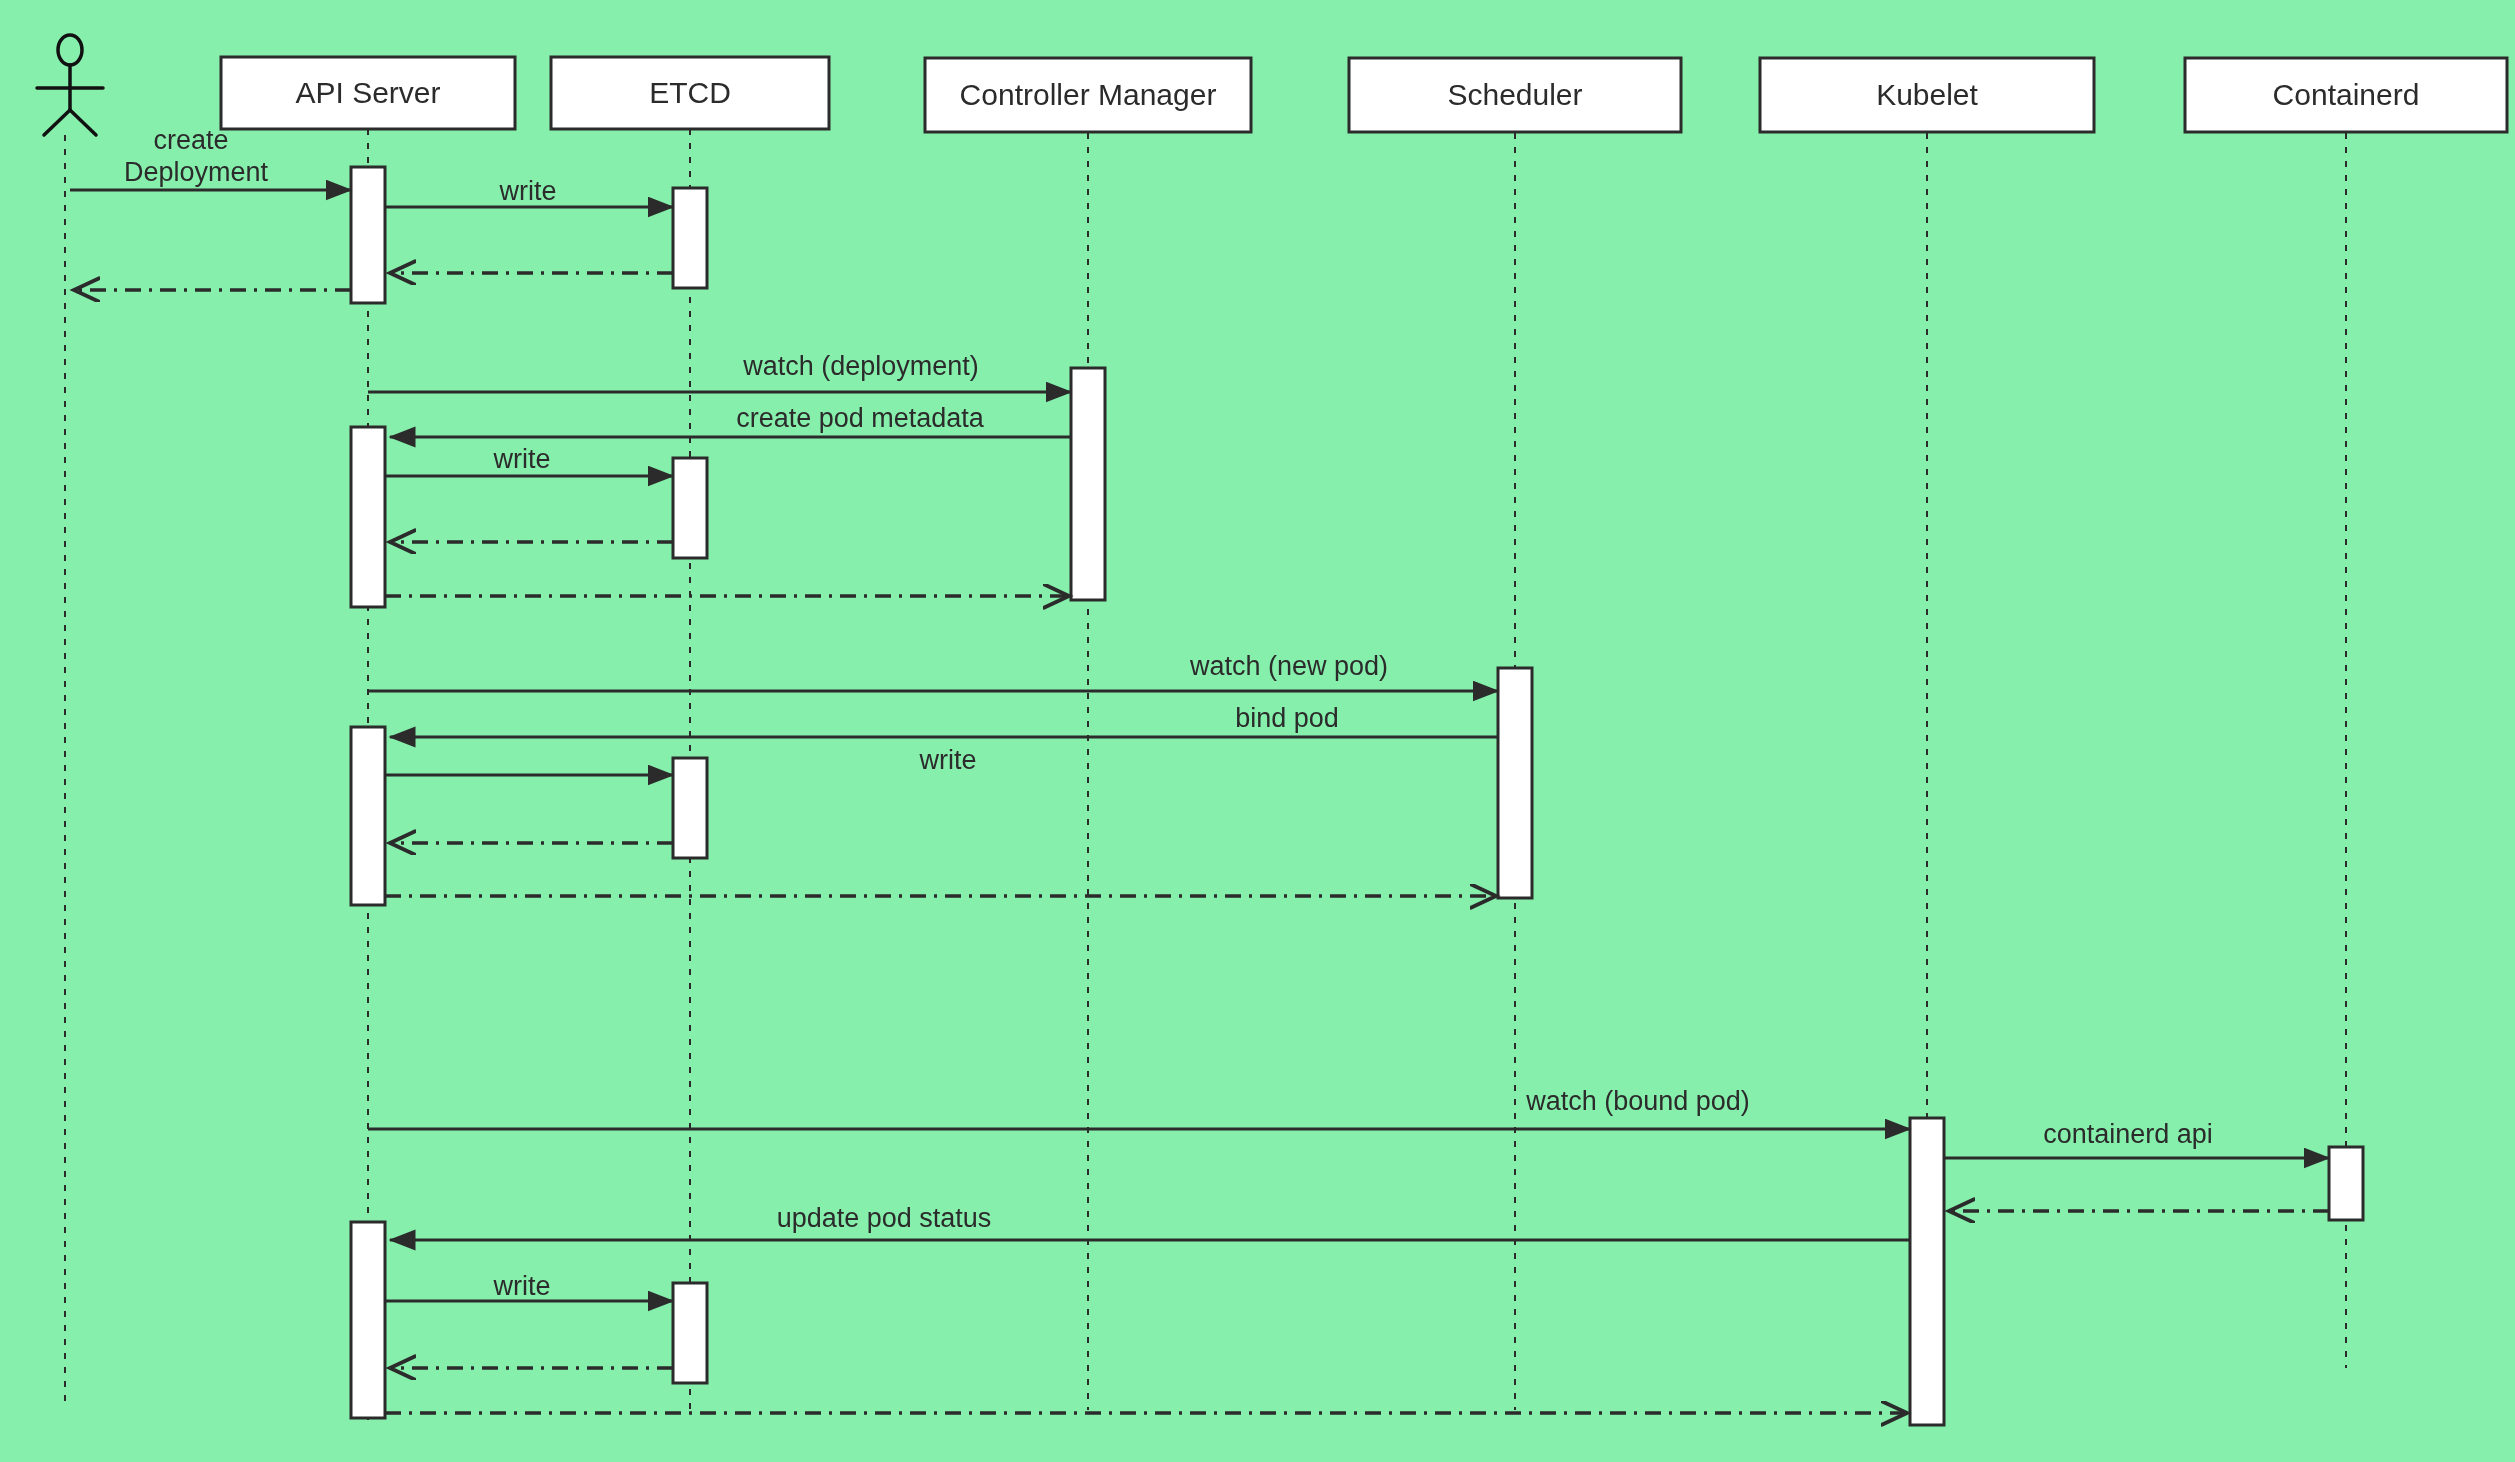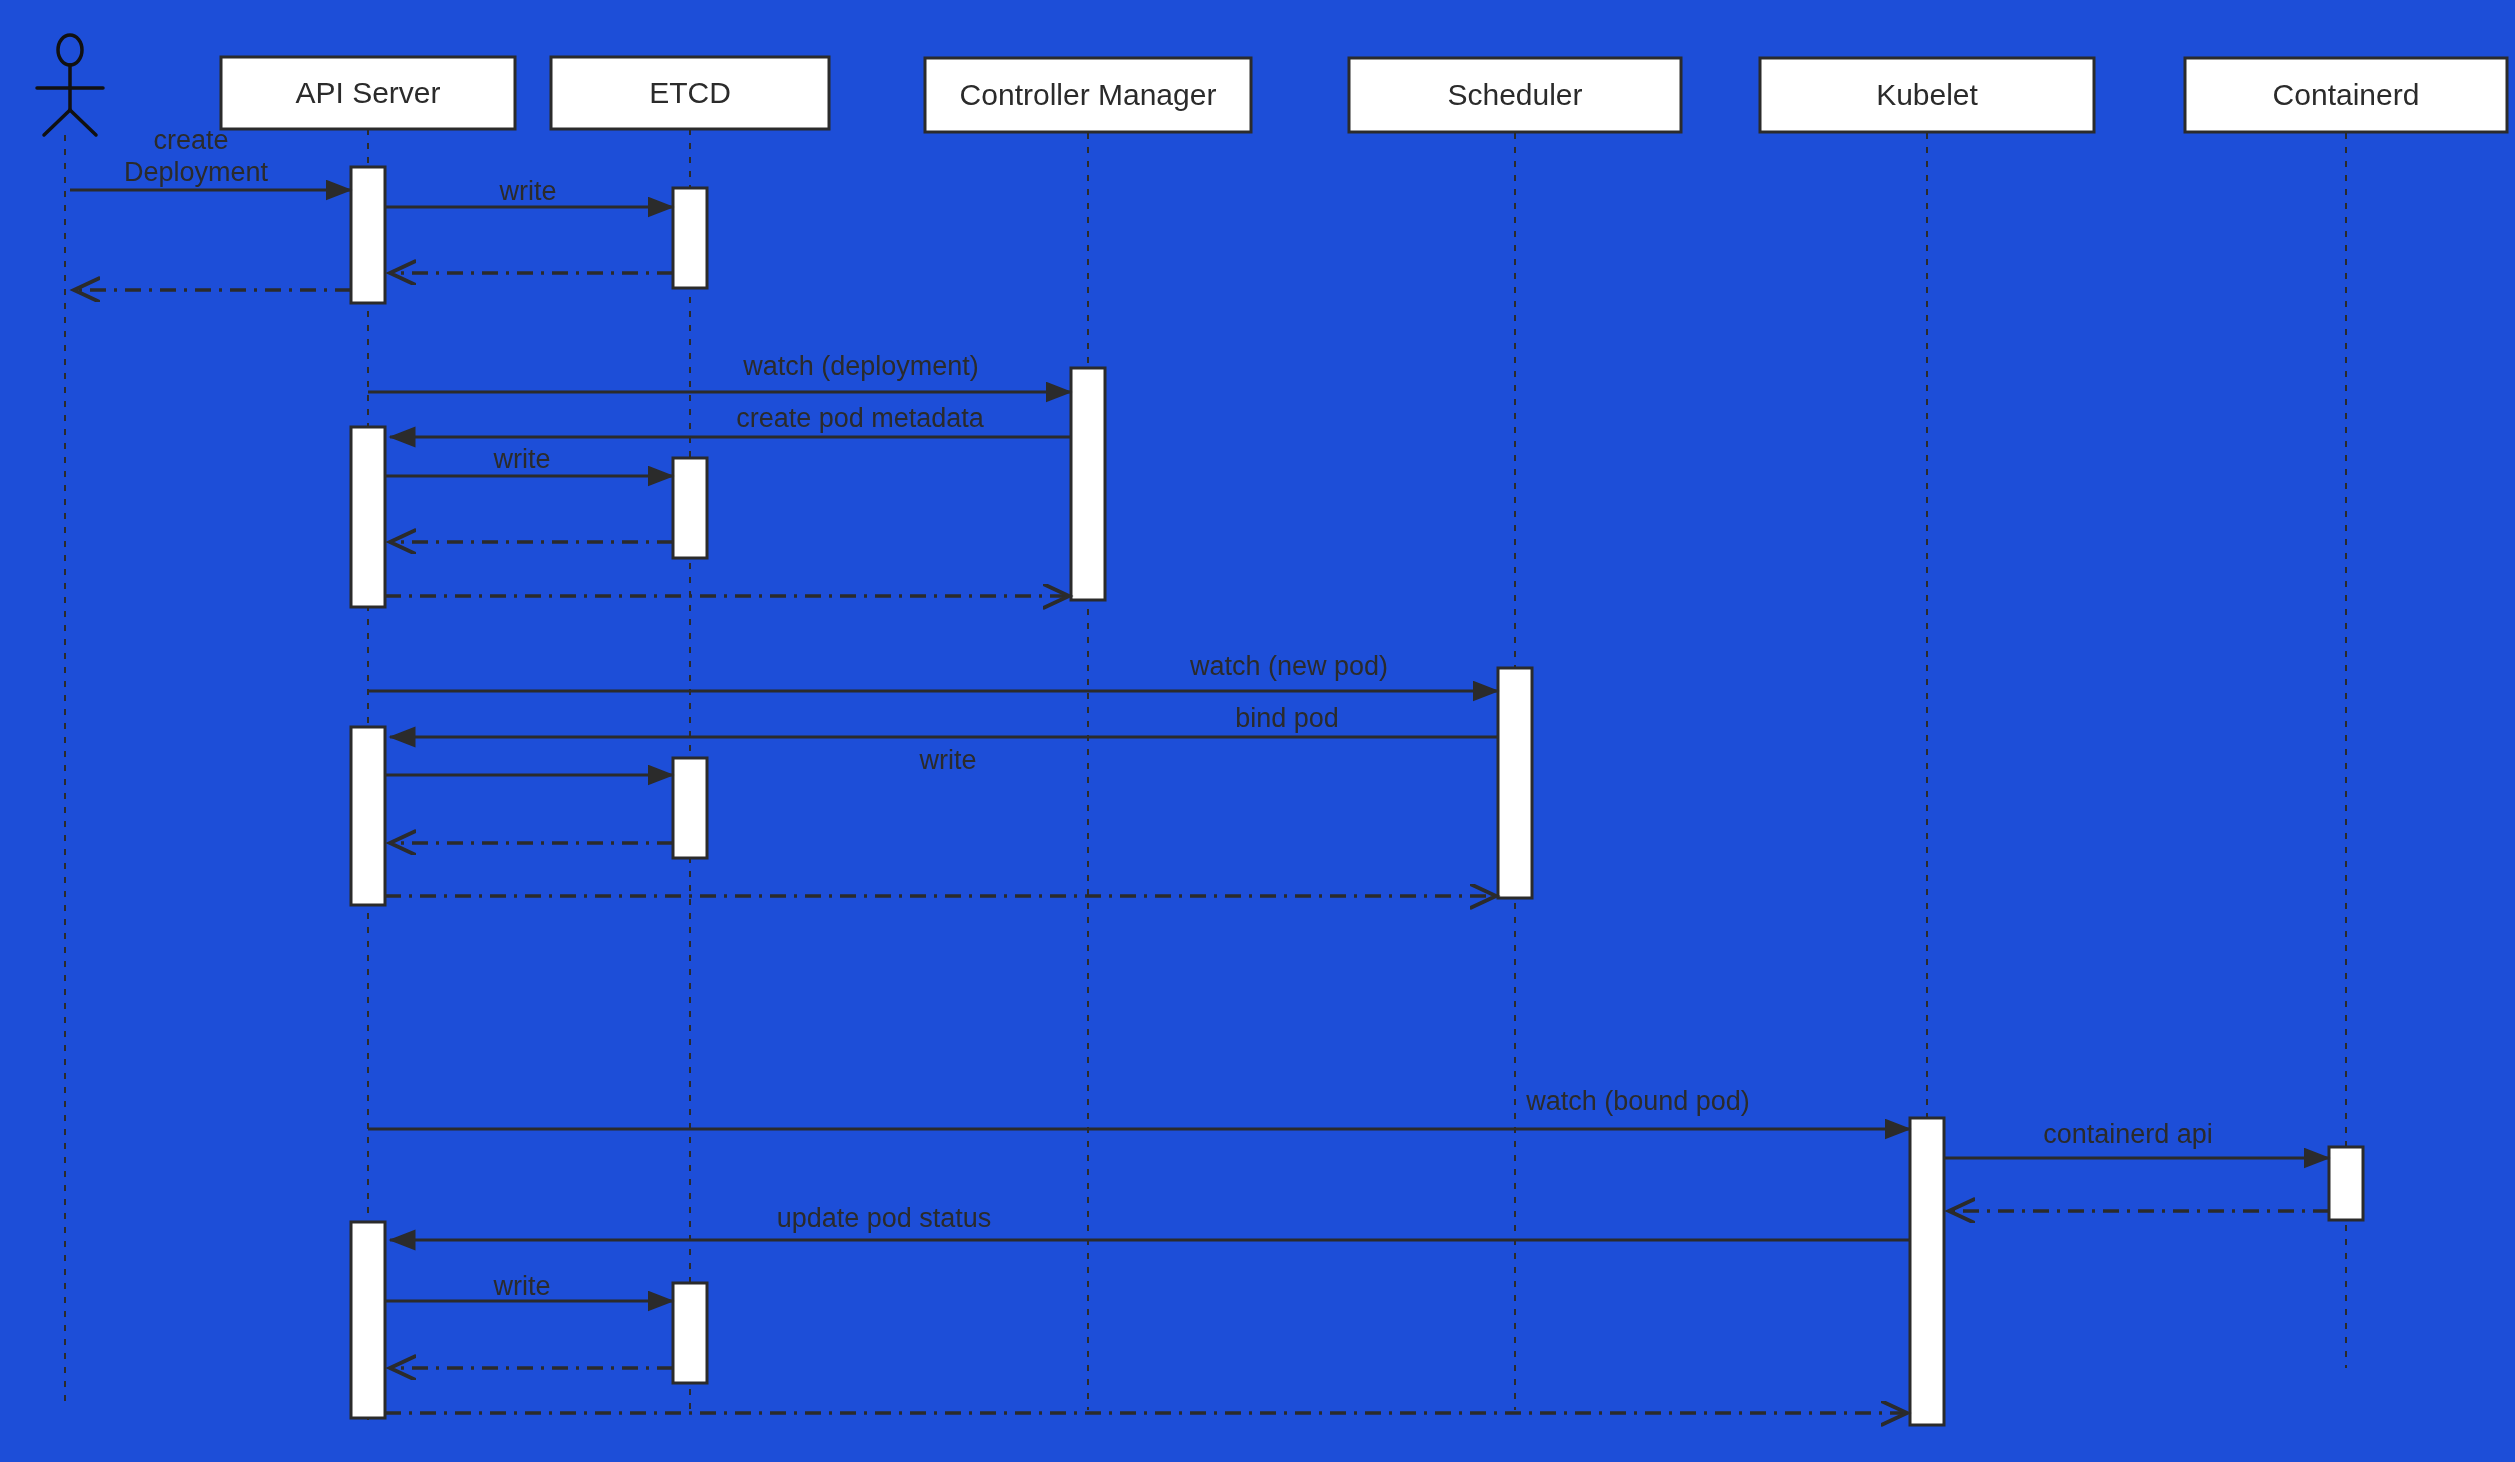--- a/index.html
+++ b/index.html
@@ -5,21 +5,21 @@
   html, body {
     margin: 0;
     padding: 0;
     background: #f7f7f7;
     font-family: "Liberation Sans", sans-serif;
   }
   .stage {
     position: relative;
     width: 2515px;
     height: 1462px;
-    background: #1d4ed8;
+    background: #86efac;
     overflow: hidden;
   }
   svg { display: block; }
   .actor-box {
     fill: #ffffff;
     stroke: #2b2b2b;
     stroke-width: 3;
   }
   .actor-label {
     fill: #2b2b2b;

